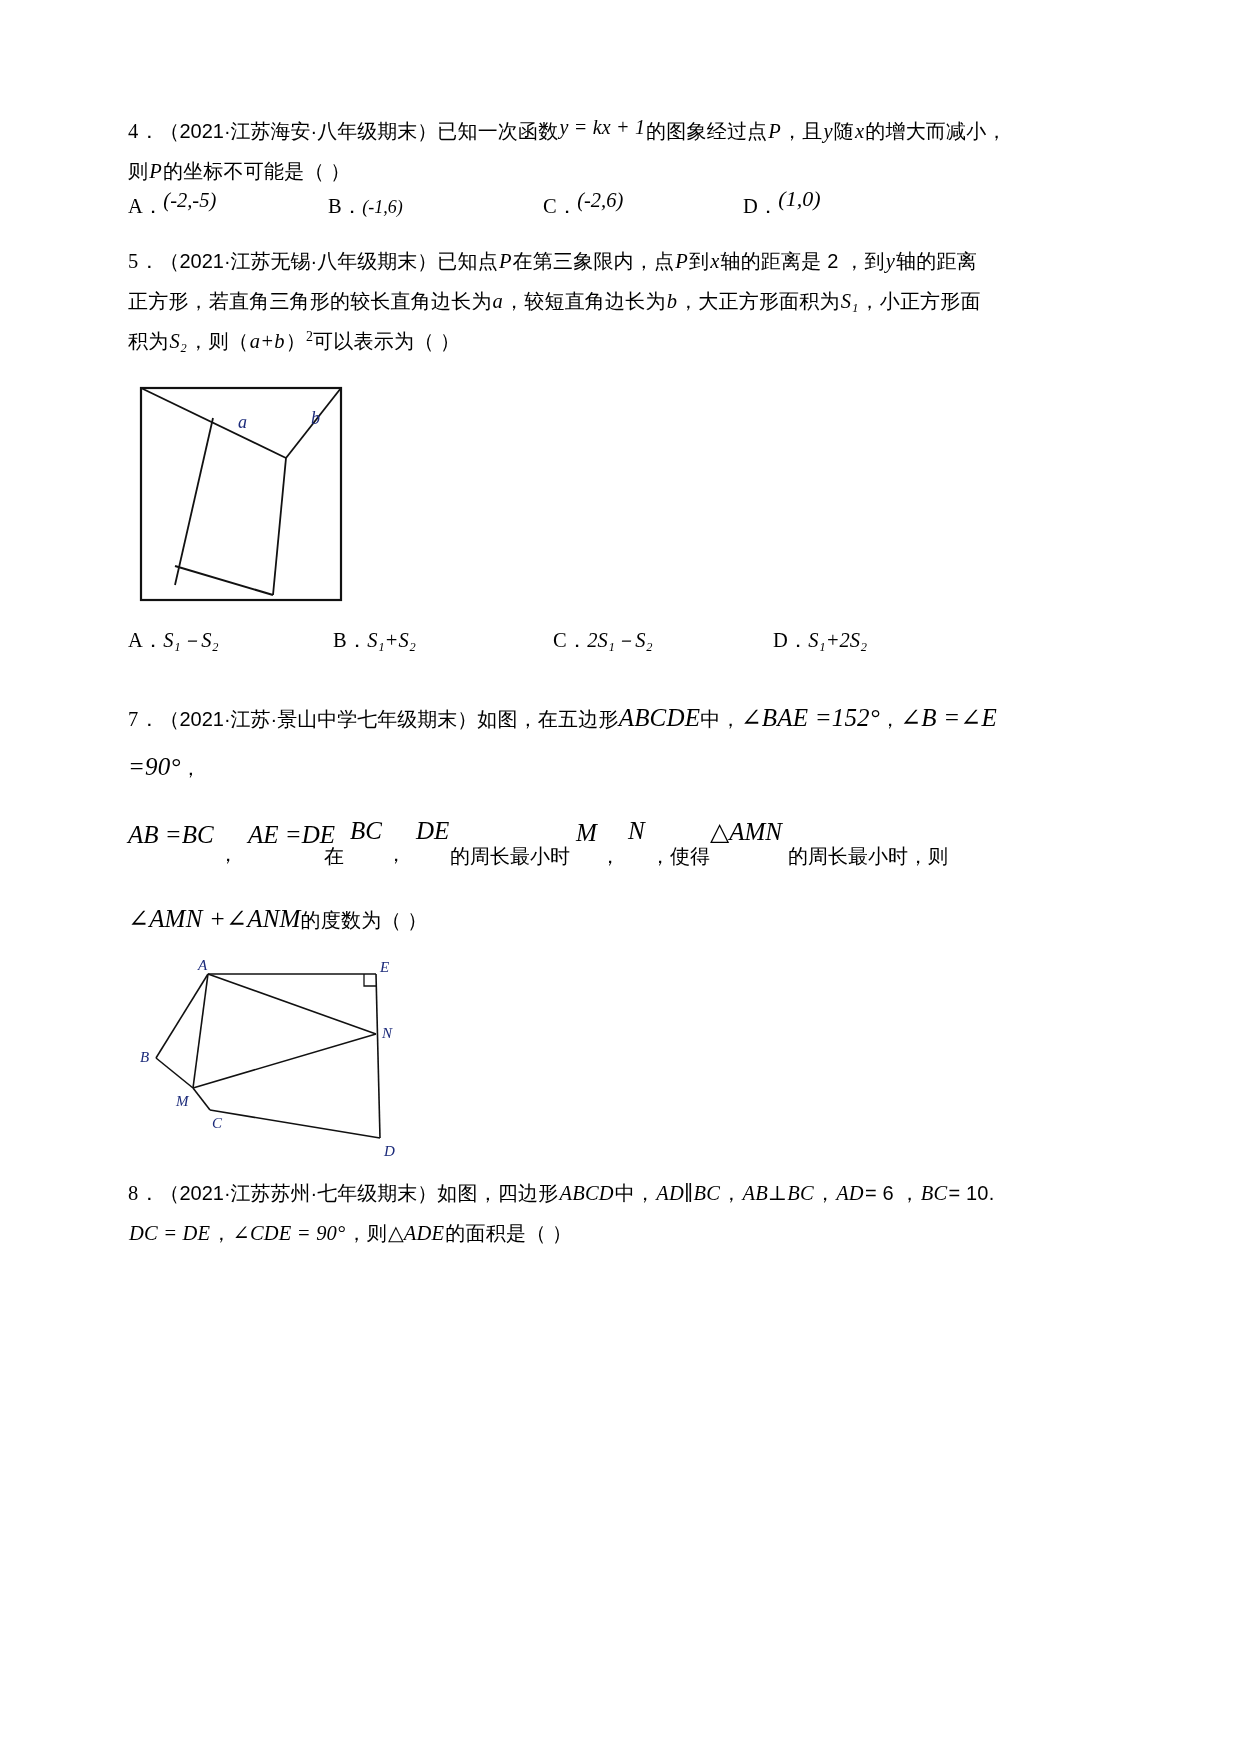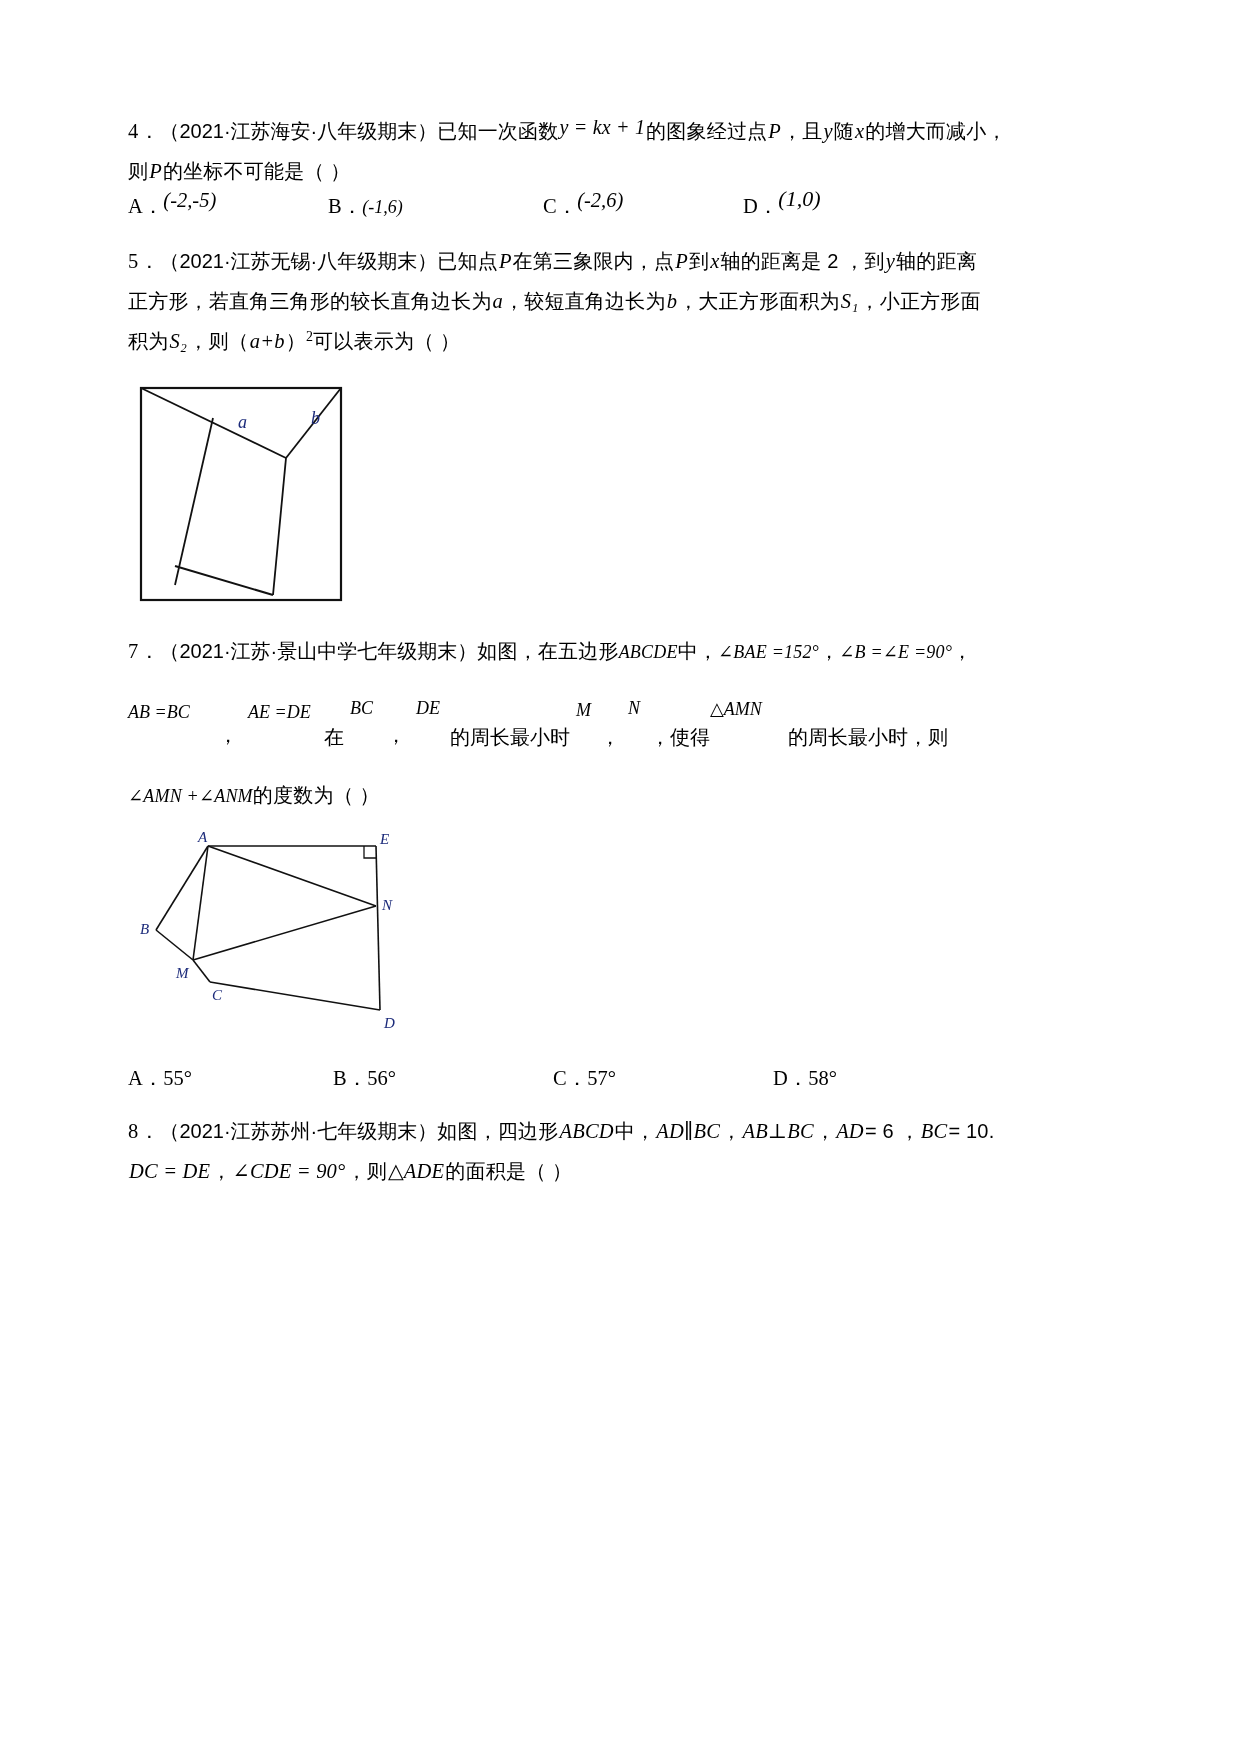--- a/index.html
+++ b/index.html
@@ -117,21 +117,21 @@
     white-space: nowrap;
   }
   .base-cn {
     font-family: "Liberation Sans", "DejaVu Sans", sans-serif;
     font-size: 20px;
     bottom: 2px;
   }
   .ital-sm {
     font-family: "Liberation Serif", "DejaVu Serif", serif;
     font-style: italic;
-    font-size: 18px;
+    font-size: 25px;
   }
 </style>
 </head>
 <body>
 
 <div class="page">
   <div class="content">
 
     <div class="qline">
       <span class="qnum">4</span><span class="cn">．</span><span class="cn meta">（2021·江苏海安·八年级期末）</span><span class="cn">已知一次函数</span><span class="math-raise mi">y = kx + 1</span><span class="cn">的图象经过点</span><span class="mi">P</span><span class="cn">，且</span><span class="mi">y</span><span class="cn">随</span><span class="mi">x</span><span class="cn">的增大而减小，</span>
@@ -190,20 +190,34 @@
         <line x1="8" y1="220" x2="140" y2="215" stroke="#111111" stroke-width="1.2" opacity="0"></line>
         <line x1="42" y1="186" x2="8" y2="220" stroke="#111111" stroke-width="1.6" opacity="0"></line>
         <line x1="140" y1="215" x2="208" y2="220" stroke="#111111" stroke-width="1.2" opacity="0"></line>
 
         <text x="105" y="48" font-family="Liberation Serif, serif" font-style="italic" font-size="18" fill="#1b2a7a">a</text>
 
         <text x="178" y="44" font-family="Liberation Serif, serif" font-style="italic" font-size="18" fill="#1b2a7a">b</text>
       </svg>
     </div>
 
+    <div class="opts" style="height:50px;margin-top:12px;">
+      <div class="opt opt-a">
+        <span class="lab">A．</span><span class="val" style="font-style:italic;">S₁－S₂</span>
+      </div>
+      <div class="opt" style="left:205px;">
+        <span class="lab">B．</span><span class="val" style="font-style:italic;">S₁+S₂</span>
+      </div>
+      <div class="opt" style="left:425px;">
+        <span class="lab">C．</span><span class="val" style="font-style:italic;">2S₁－S₂</span>
+      </div>
+      <div class="opt" style="left:645px;">
+        <span class="lab">D．</span><span class="val" style="font-style:italic;">S₁+2S₂</span>
+      </div>
+    </div>
 
     <div class="qline" style="margin-top:18px;">
       <span class="qnum">7</span><span class="cn">．</span><span class="cn meta">（2021·江苏·景山中学七年级期末）</span><span class="cn">如图，在五边形</span><span class="ital-sm">ABCDE</span><span class="cn">中，</span><span class="ital-sm">∠BAE =152°</span><span class="cn">，</span><span class="ital-sm">∠B =∠E =90°</span><span class="cn">，</span>
     </div>
 
     <div class="q7row2" style="margin-top:26px;">
       <span class="ital-sm" style="left:0px; top:4px;">AB =BC</span>
       <span class="base-cn" style="left:90px; top:24px;">，</span>
       <span class="ital-sm" style="left:120px; top:4px;">AE =DE</span>
       <span class="base-cn" style="left:196px; top:26px;">在</span>
@@ -242,34 +256,20 @@
         <text x="60" y="10" font-family="Liberation Serif, serif" font-style="italic" font-size="15" fill="#1b2a7a">A</text>
         <text x="2" y="102" font-family="Liberation Serif, serif" font-style="italic" font-size="15" fill="#1b2a7a">B</text>
         <text x="74" y="168" font-family="Liberation Serif, serif" font-style="italic" font-size="15" fill="#1b2a7a">C</text>
         <text x="246" y="196" font-family="Liberation Serif, serif" font-style="italic" font-size="15" fill="#1b2a7a">D</text>
         <text x="242" y="12" font-family="Liberation Serif, serif" font-style="italic" font-size="15" fill="#1b2a7a">E</text>
         <text x="38" y="146" font-family="Liberation Serif, serif" font-style="italic" font-size="15" fill="#1b2a7a">M</text>
         <text x="244" y="78" font-family="Liberation Serif, serif" font-style="italic" font-size="15" fill="#1b2a7a">N</text>
       </svg>
     </div>
 
-    <div class="opts" style="height:48px;margin-top:18px;">
-      <div class="opt opt-a">
-        <span class="lab">A．</span><span class="val">55°</span>
-      </div>
-      <div class="opt" style="left:205px;">
-        <span class="lab">B．</span><span class="val">56°</span>
-      </div>
-      <div class="opt" style="left:425px;">
-        <span class="lab">C．</span><span class="val">57°</span>
-      </div>
-      <div class="opt" style="left:645px;">
-        <span class="lab">D．</span><span class="val">58°</span>
-      </div>
-    </div>
 
     <div class="qline">
       <span class="qnum">8</span><span class="cn">．</span><span class="cn meta">（2021·江苏苏州·七年级期末）</span><span class="cn">如图，四边形</span><span class="mi">ABCD</span><span class="cn">中，</span><span class="mi">AD∥BC</span><span class="cn">，</span><span class="mi">AB⊥BC</span><span class="cn">，</span><span class="mi">AD</span><span class="cn">= 6 ，</span><span class="mi">BC</span><span class="cn">= 10.</span>
     </div>
 
     <div class="qline">
       <span class="mi">DC = DE</span><span class="cn">，</span><span class="mi">∠CDE = 90°</span><span class="cn">，则</span><span class="mi">△ADE</span><span class="cn">的面积是（      ）</span>
     </div>
 
   </div>

